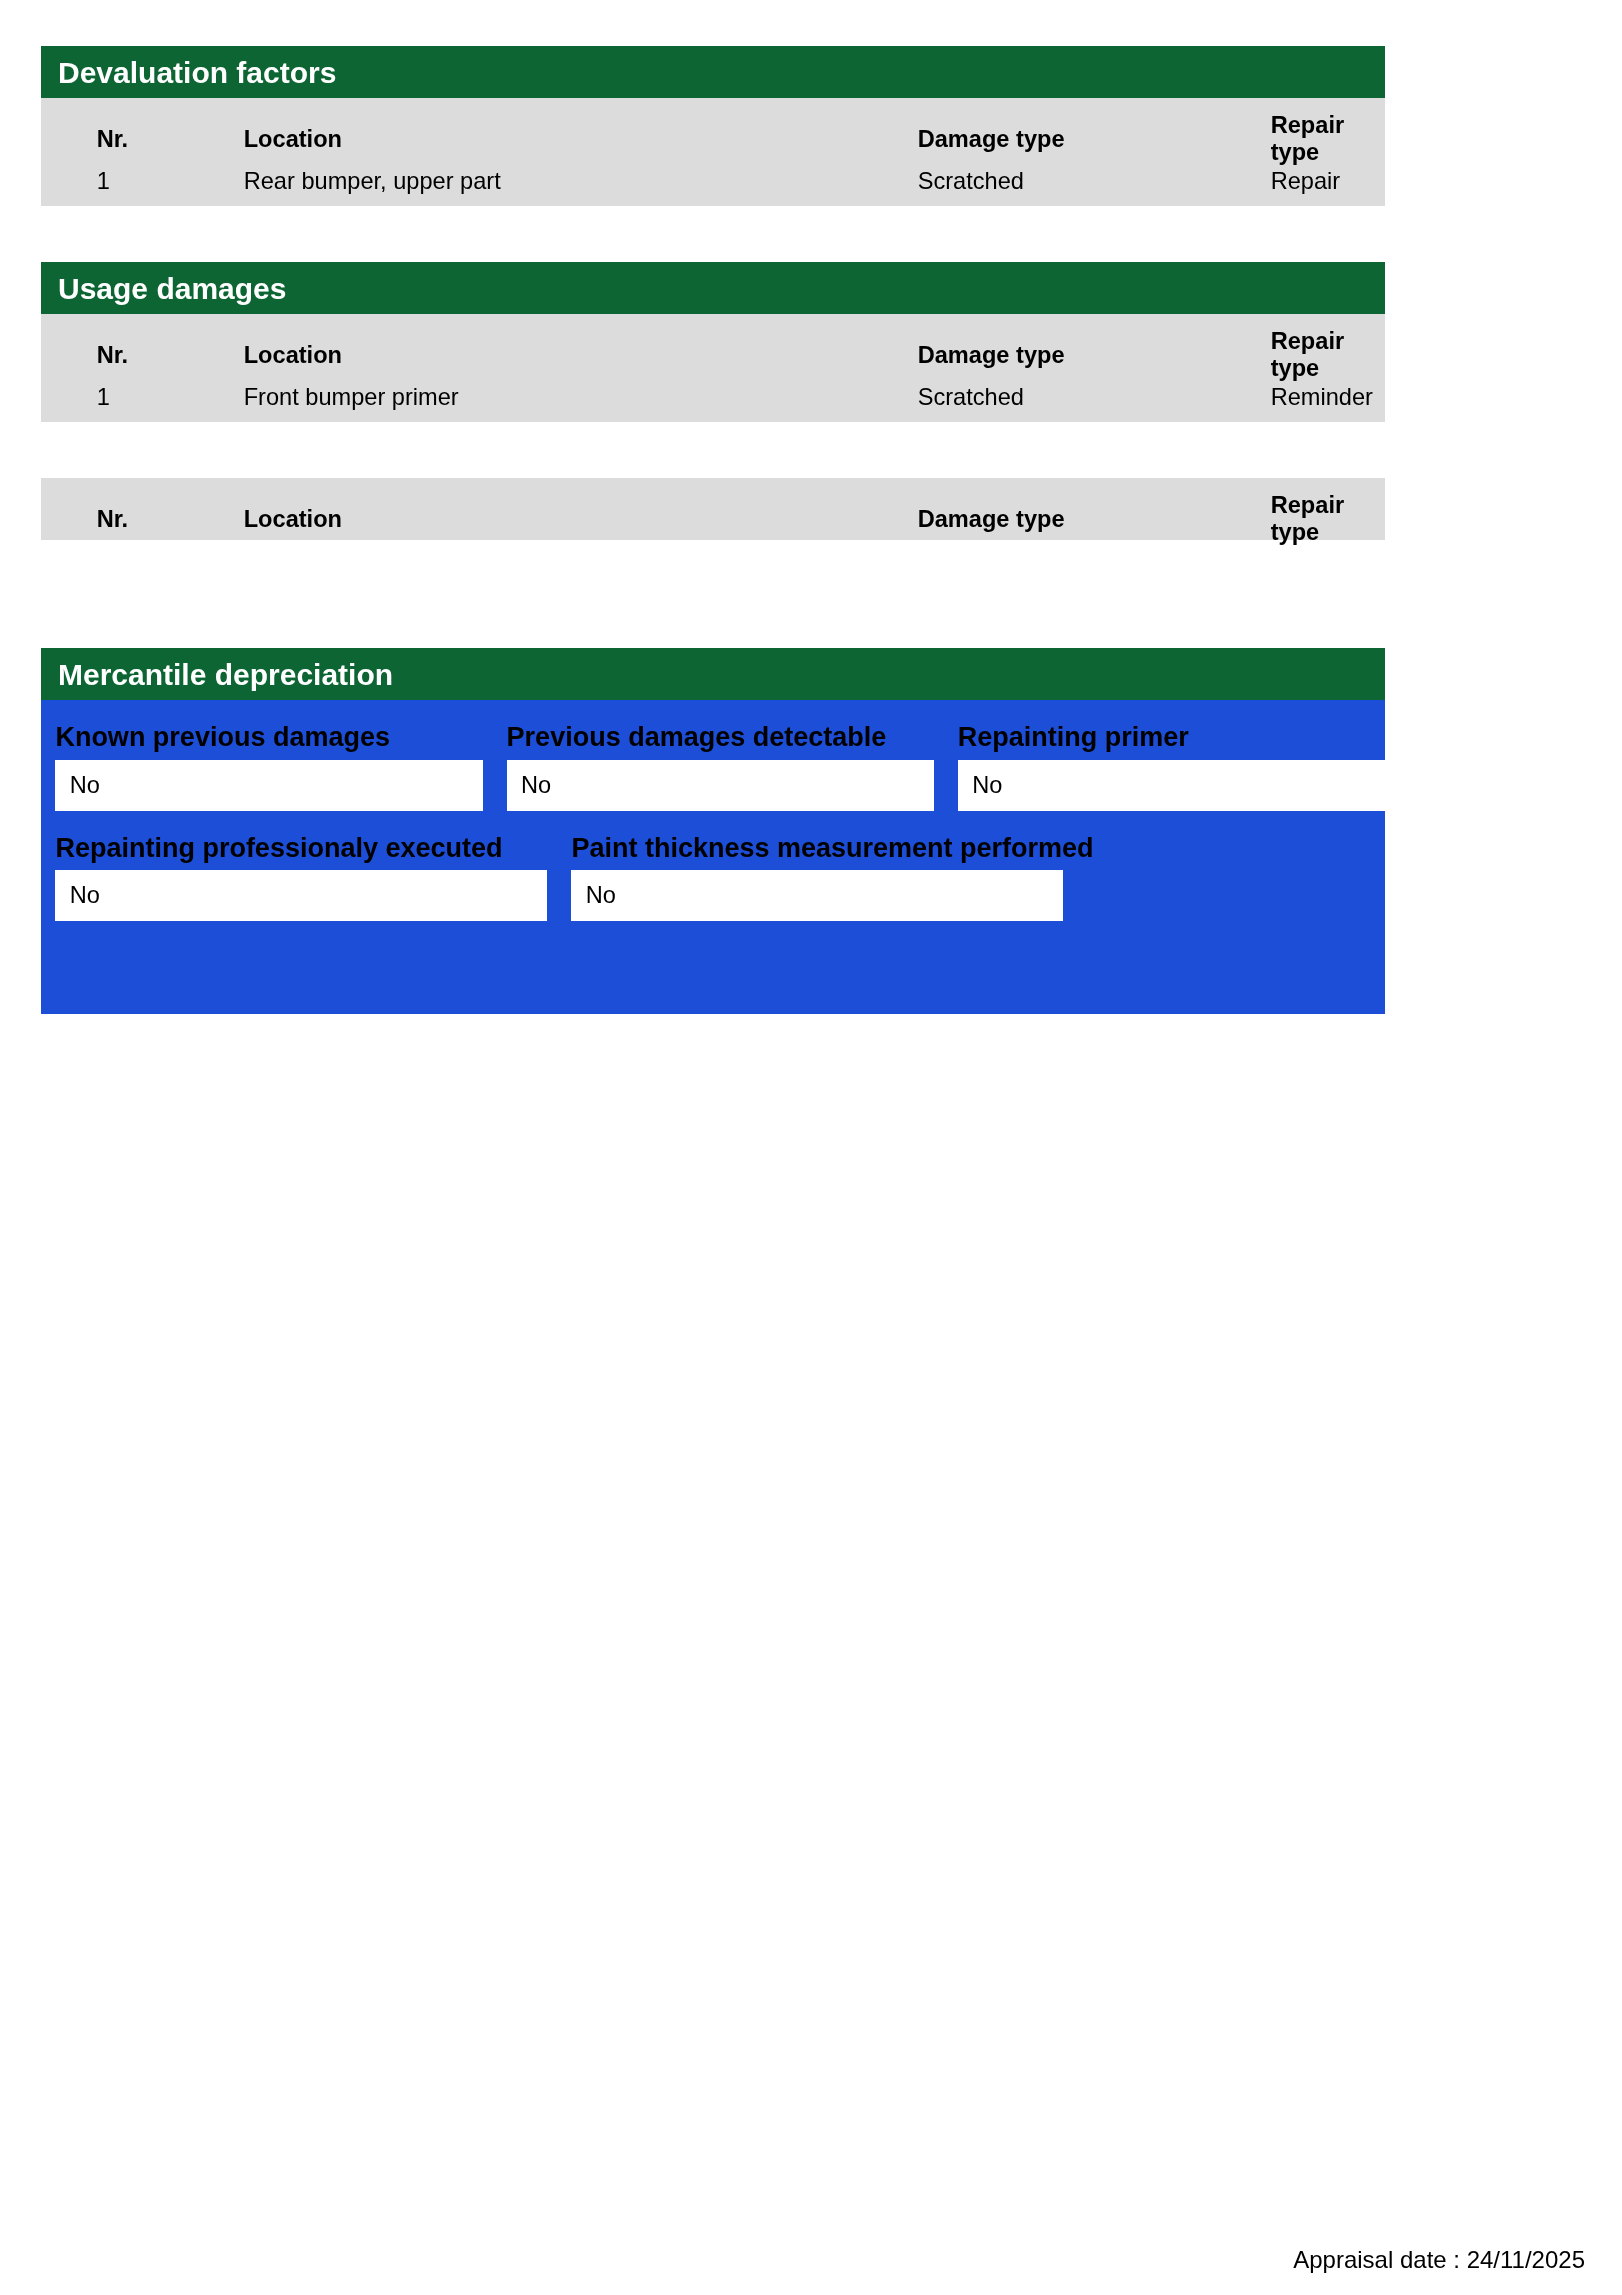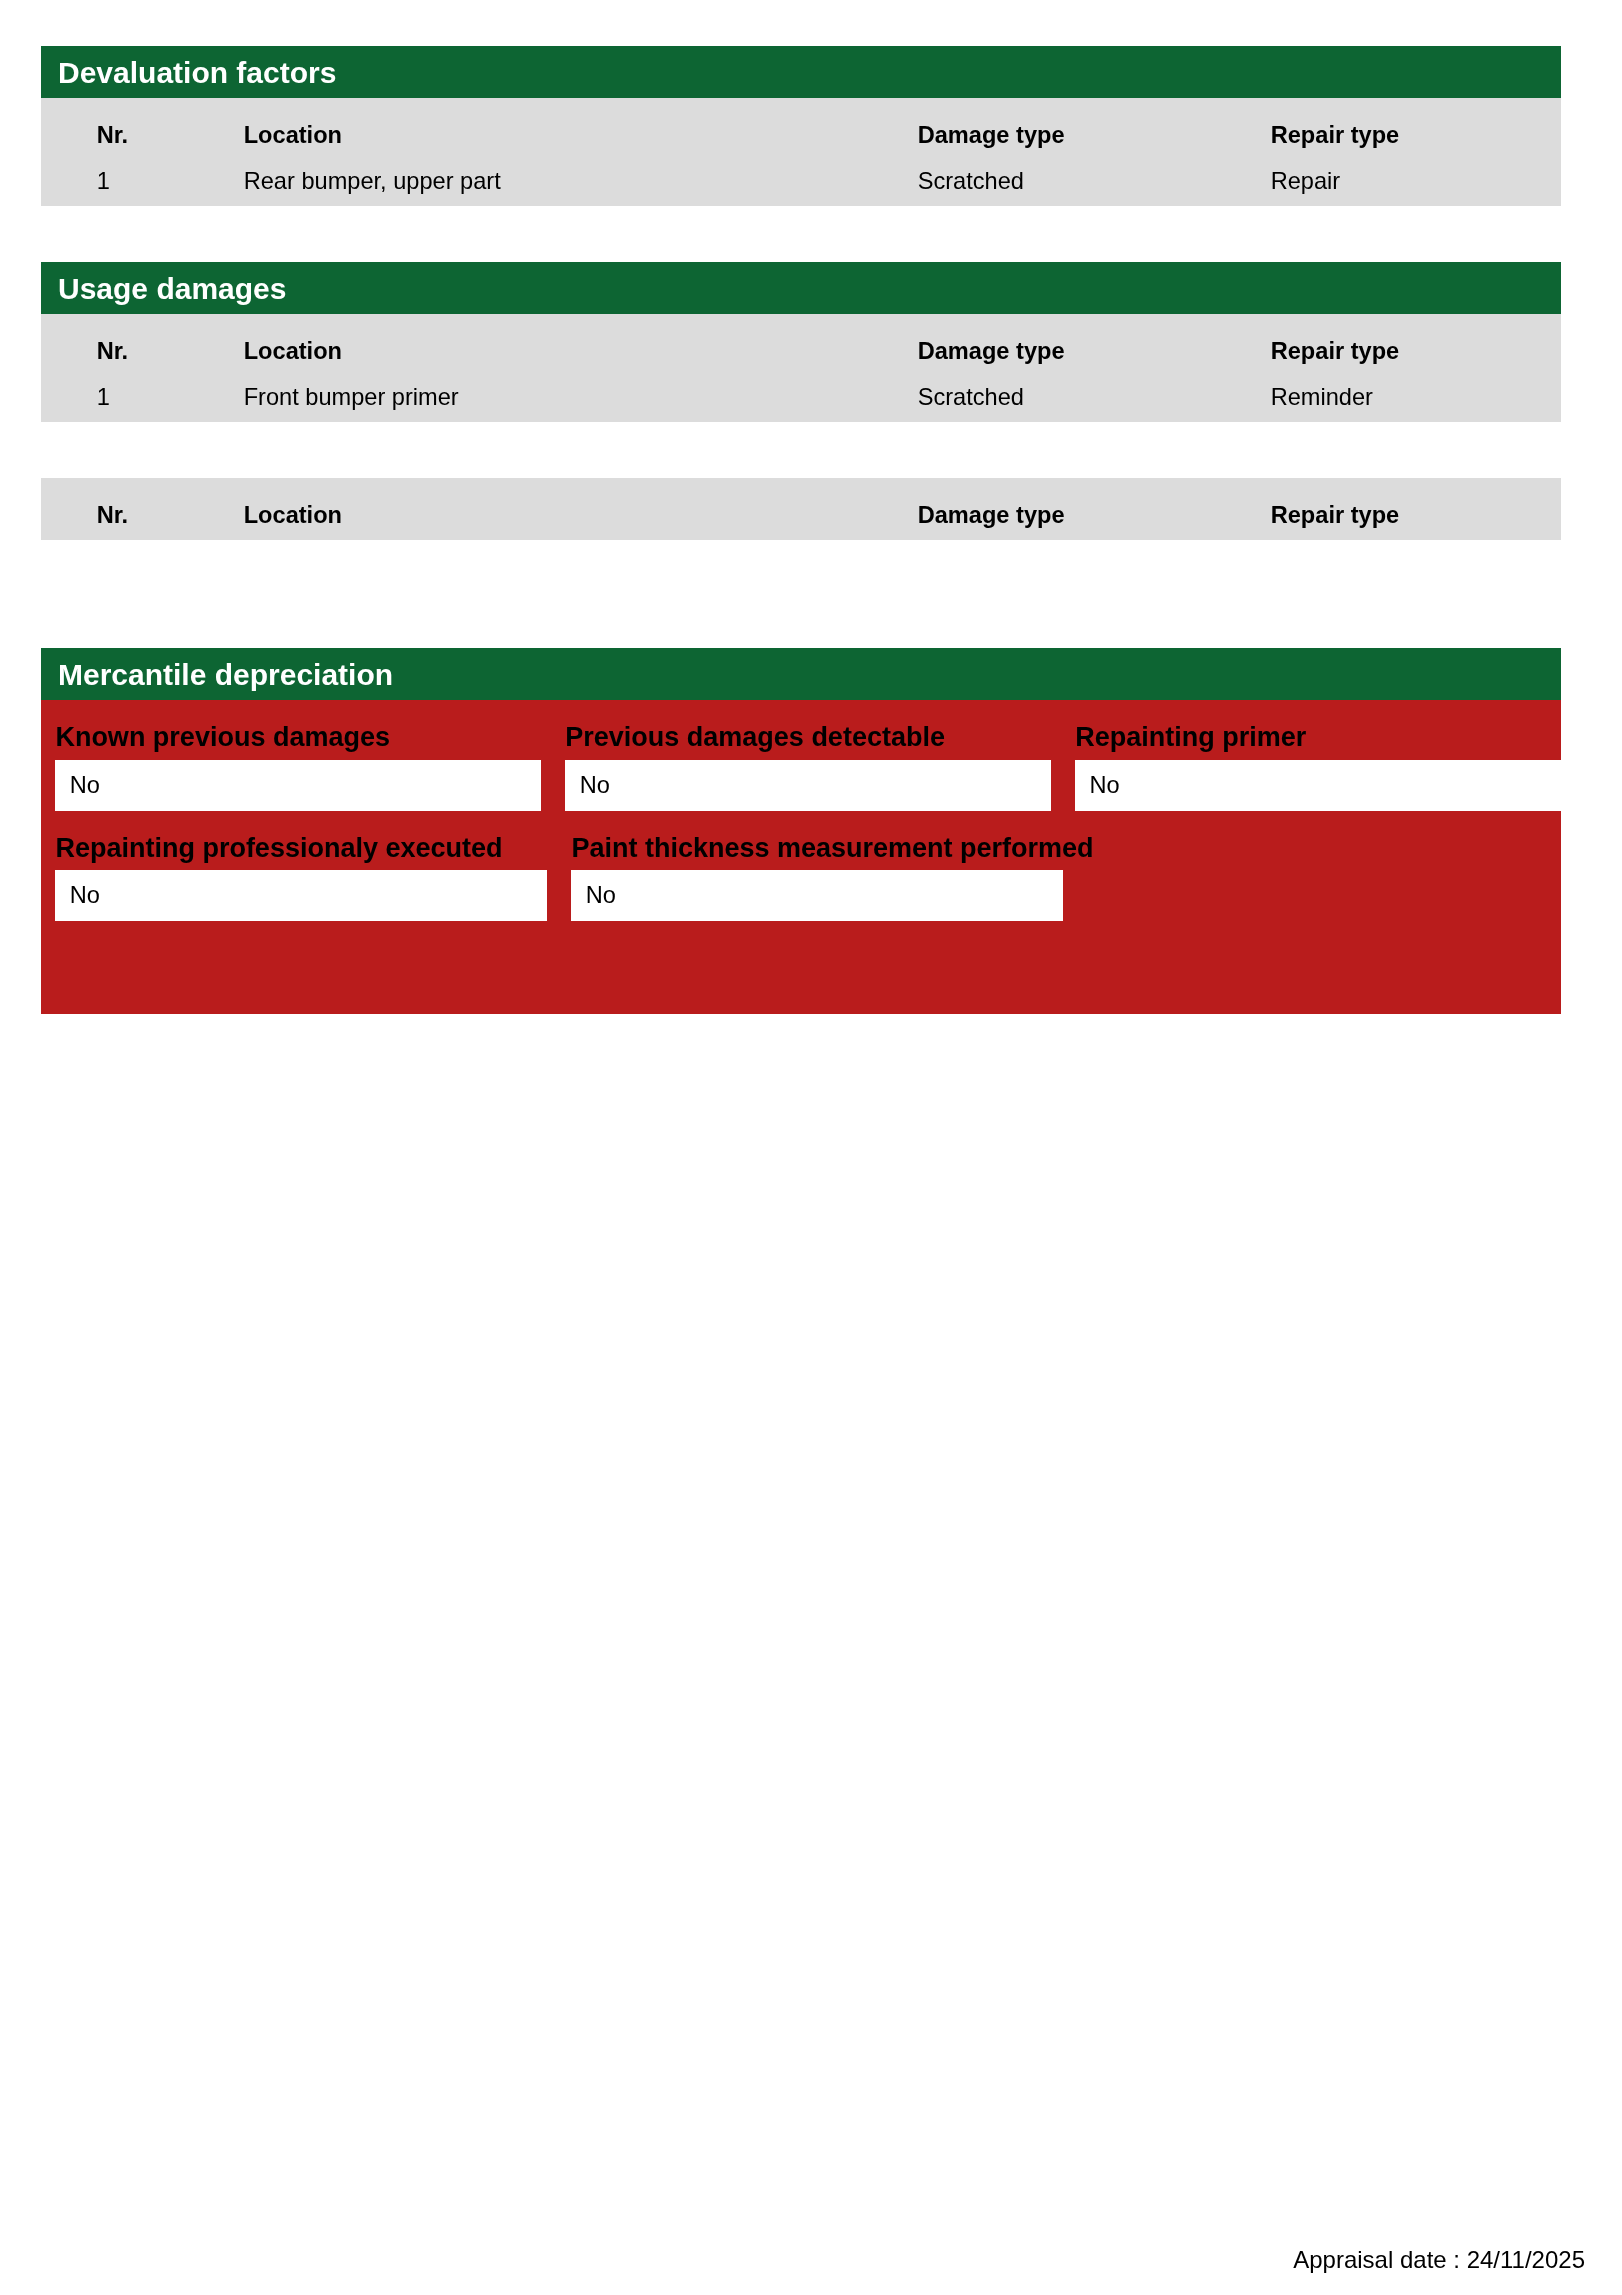--- a/index.html
+++ b/index.html
@@ -5,21 +5,21 @@
   html,body { margin:0; padding:0; background:#ffffff; }
   .page {
     position:relative;
     width:1623px;
     height:2295px;
     background:#ffffff;
     font-family:"Liberation Sans", sans-serif;
     color:#000000;
     overflow:hidden;
   }
-  .section { position:absolute; left:41px; width:1520px; }
+  .section { position:absolute; left:41px; width:1344px; }
   .sec-devaluation { top:46px; }
   .sec-usage      { top:262px; }
   .sec-missing    { top:478px; }
   .sec-mercantile { top:648px; }
 
   .section-header {
     height:52px;
     background:#0d6533;
     color:#ffffff;
     font-size:30px;
@@ -33,21 +33,21 @@
     display:grid;
     grid-template-columns:147px 674px 353px 1fr;
     padding-left:15.7px;
     height:46px;
     align-items:center;
     font-size:23.6px;
   }
   .thead { font-weight:bold; }
 
   .panel {
-    background:#b91c1c;
+    background:#1d4ed8;
     box-sizing:border-box;
     height:314px;
     padding:22px 0 0 14.4px;
     overflow:hidden;
   }
   .fields-row { display:flex; gap:24px; margin-bottom:22px; }
   .field { width:492px; }
   .field-label {
     font-size:27px;
     font-weight:bold;

